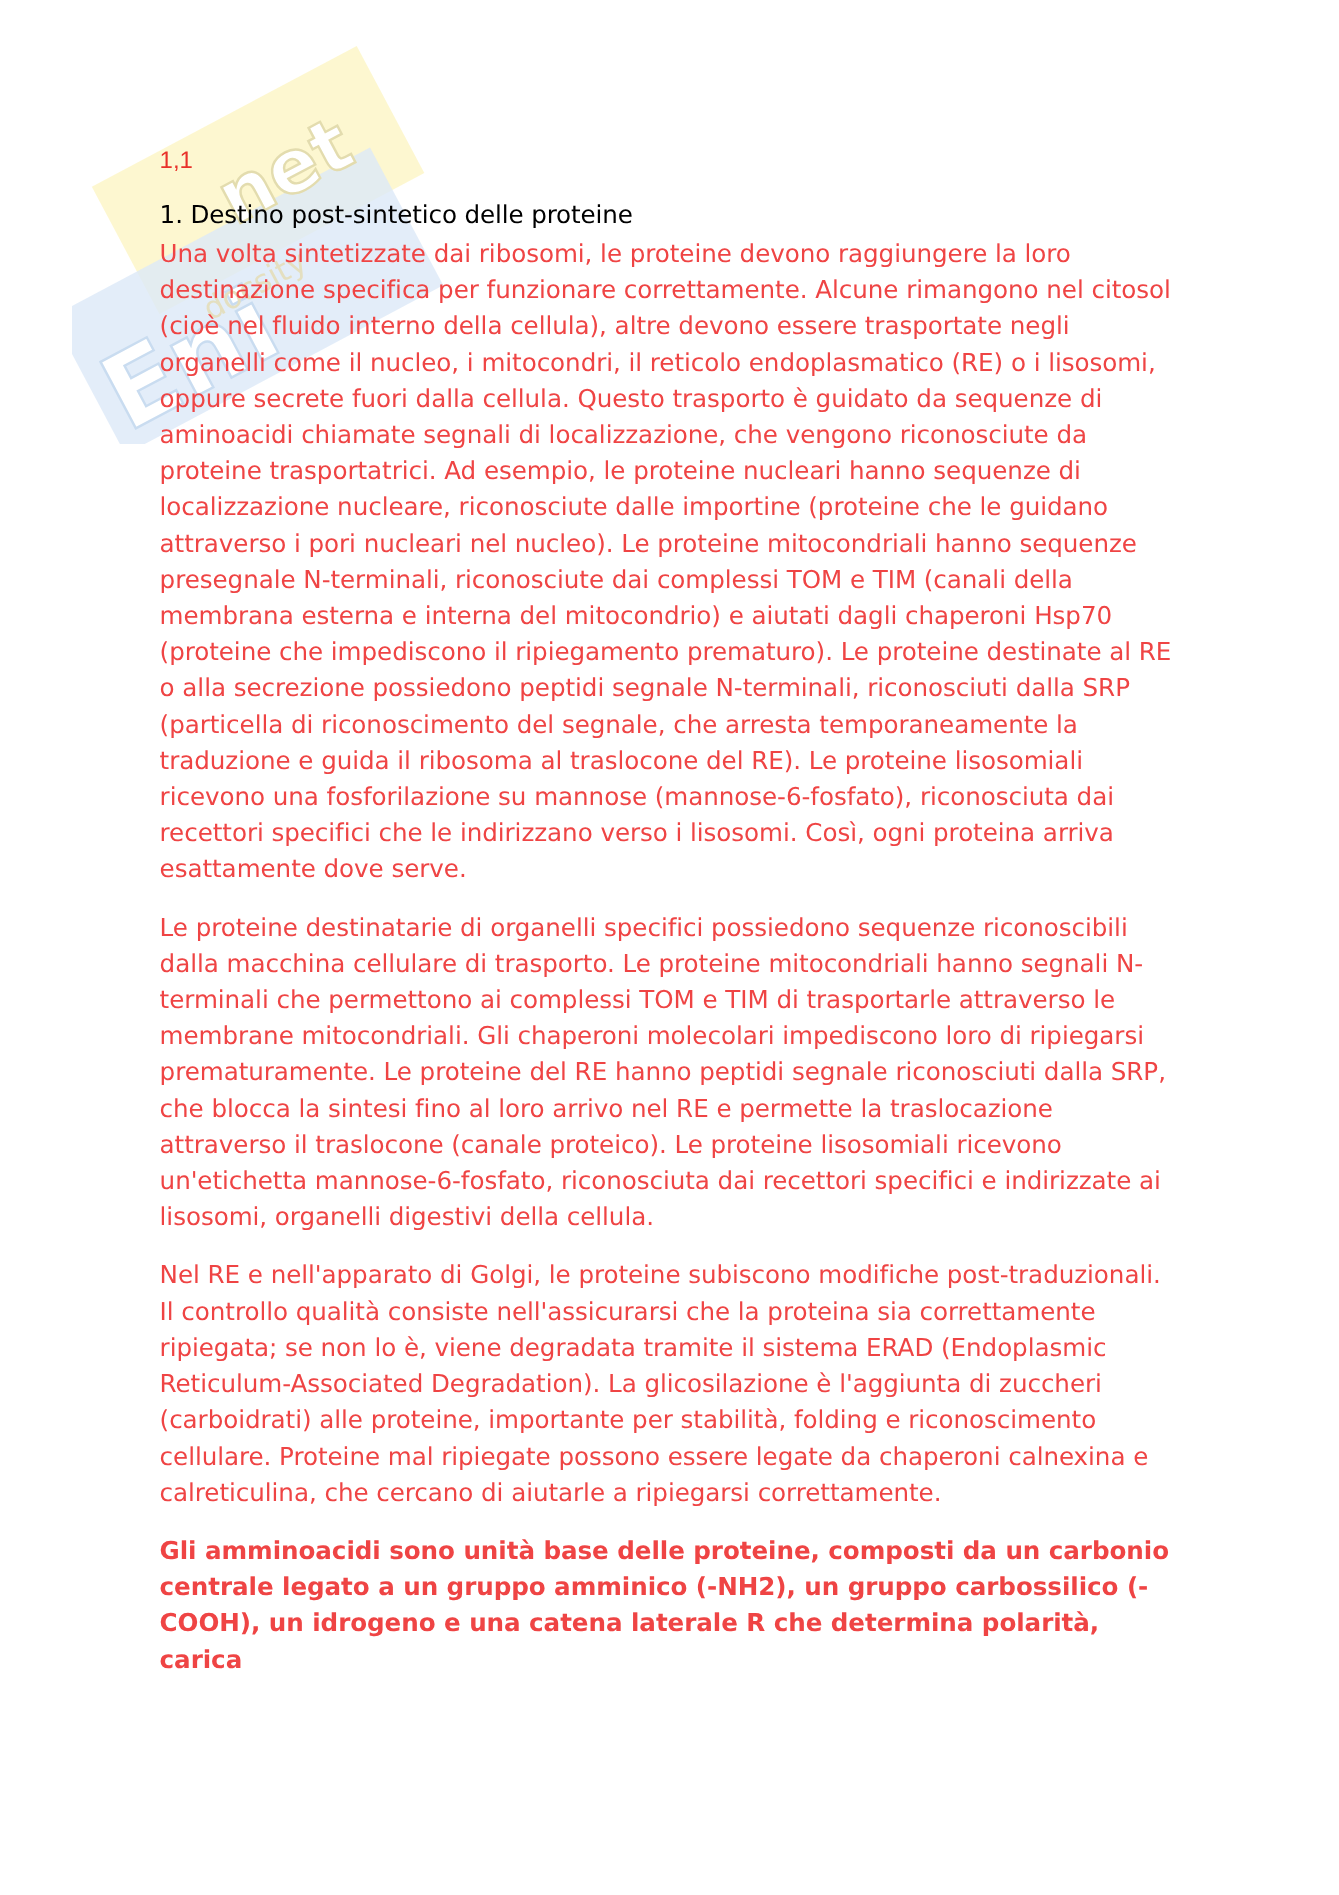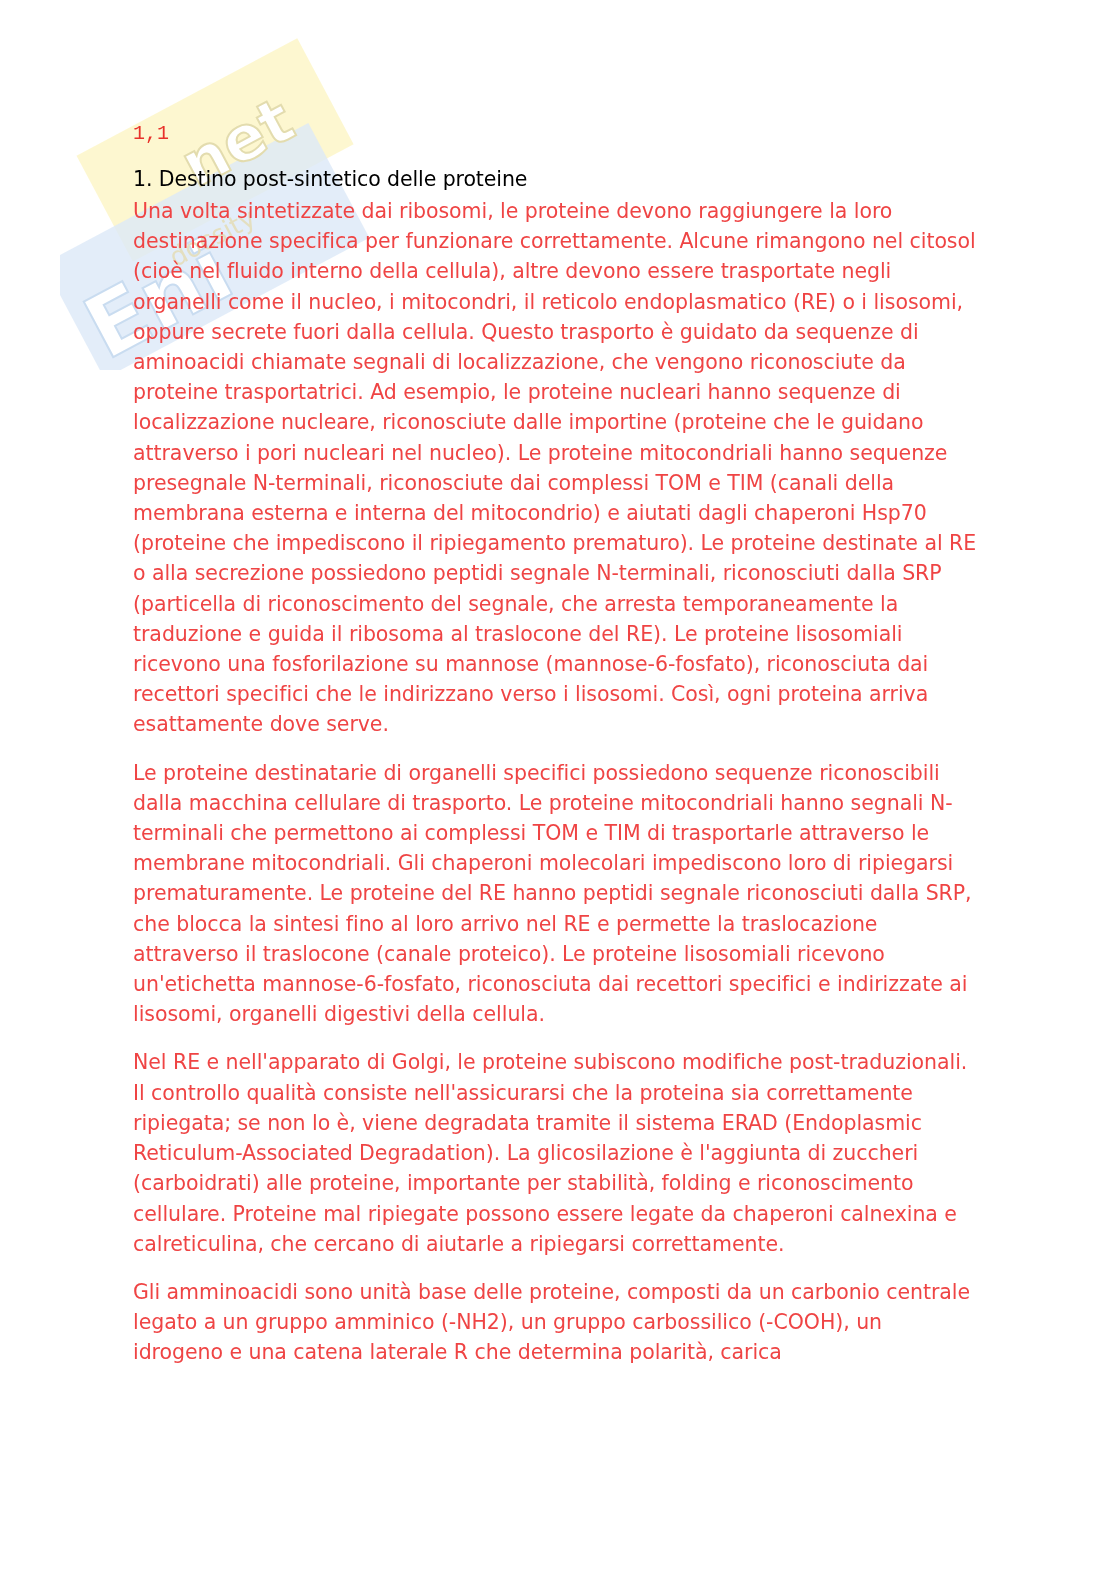--- a/index.html
+++ b/index.html
@@ -30,40 +30,41 @@
     position: absolute;
     left: 133px;
     top: 120px;
     width: 845px;
   }
   .page-label {
     color: #e8312a;
     font-size: 20px;
     line-height: 28px;
     margin-bottom: 16px;
-    font-family: Liberation Mono, monospace;
+    font-family: Liberation Sans, sans-serif;
   }
   h2.section-heading {
     font-size: 20.5px;
     line-height: 30px;
     font-weight: normal;
     margin: 0 0 2px 0;
     color: #000000;
     letter-spacing: -0.1px;
   }
   p.section-text {
     font-size: 20.5px;
     line-height: 30.2px;
     margin: 0 0 18px 0;
     color: #ef4444;
     text-align: left;
     letter-spacing: -0.05px;
   }
   .section-block:last-child p.section-text {
     margin-bottom: 12px;
+    font-weight: bold;
   }
 </style>
 </head>
 <body>
 
 <div class="page">
 
   <div class="watermark">
     <svg width="420" height="340" viewBox="0 0 420 340" xmlns="http://www.w3.org/2000/svg">
       <g transform="rotate(-28 210 170)">

